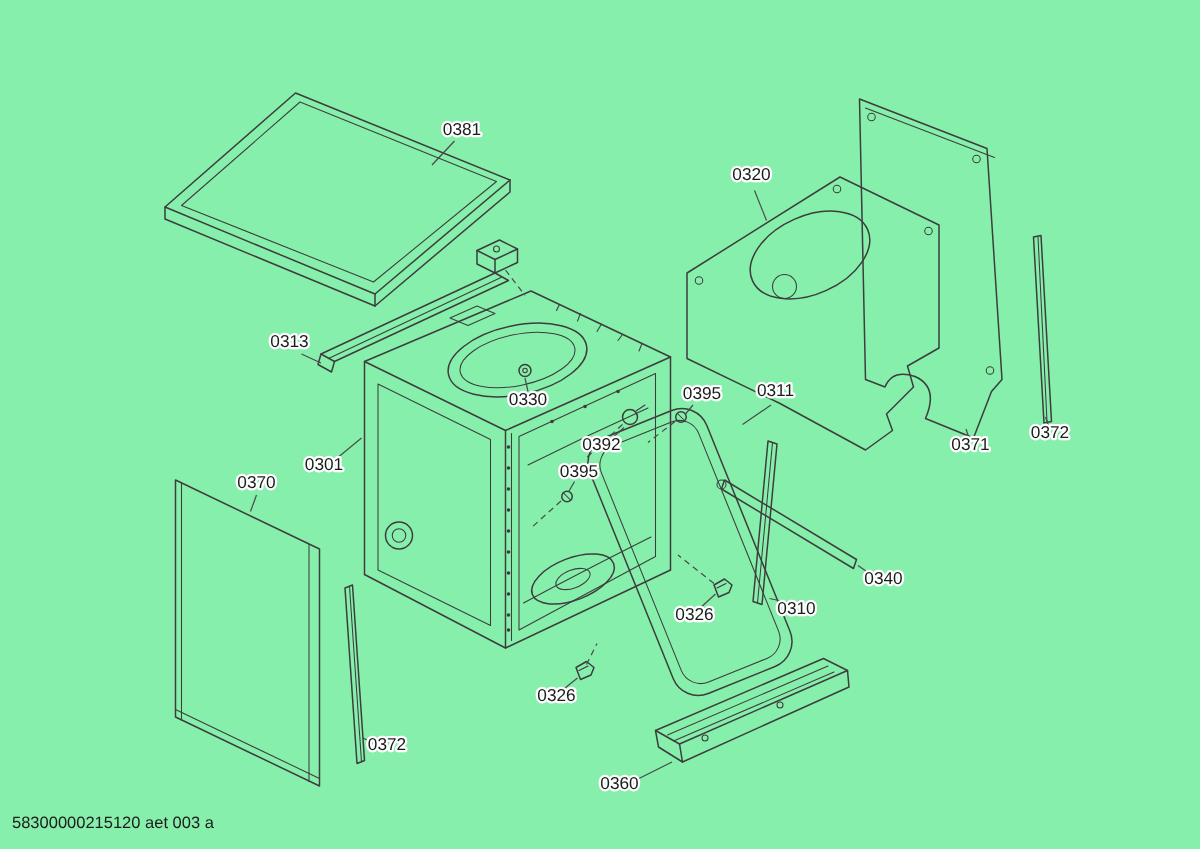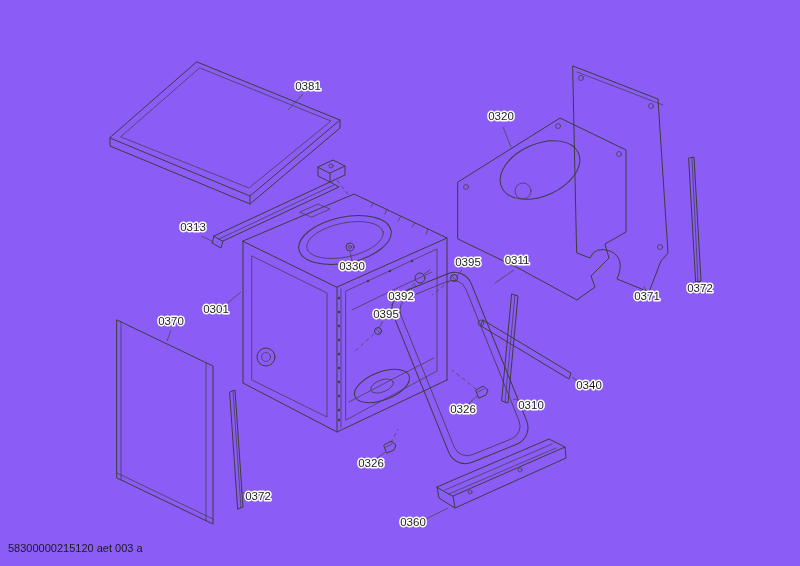--- a/index.html
+++ b/index.html
@@ -1,16 +1,16 @@
 <!DOCTYPE html>
 <html><head>
 <meta charset="utf-8">
 <style>
   html,body{margin:0;padding:0;background:#ffffff;}
-  .page{position:relative;width:800px;height:566px;background:#8b5cf6;overflow:hidden;
+  .page{position:relative;width:800px;height:566px;background:#86efac;overflow:hidden;
         font-family:"Liberation Sans",sans-serif;}
   svg{display:block;}
   .draw{fill:none;stroke:#3d3d3d;stroke-width:1;stroke-linejoin:round;stroke-linecap:round;}
   .thin{stroke-width:0.7;}
   .leader{stroke:#4a4a4a;stroke-width:0.8;fill:none;}
   .dashed{stroke-dasharray:4 3;stroke-width:0.8;}
   .dot{fill:#3d3d3d;stroke:none;}
   .lbl{font-family:"Liberation Sans",sans-serif;font-size:11.5px;fill:#1c1c1c;text-anchor:middle;
        paint-order:stroke;stroke:#ffffff;stroke-width:3px;stroke-linejoin:round;}
   .docid{font-family:"Liberation Sans",sans-serif;font-size:11px;fill:#1c1c1c;text-anchor:start;}

